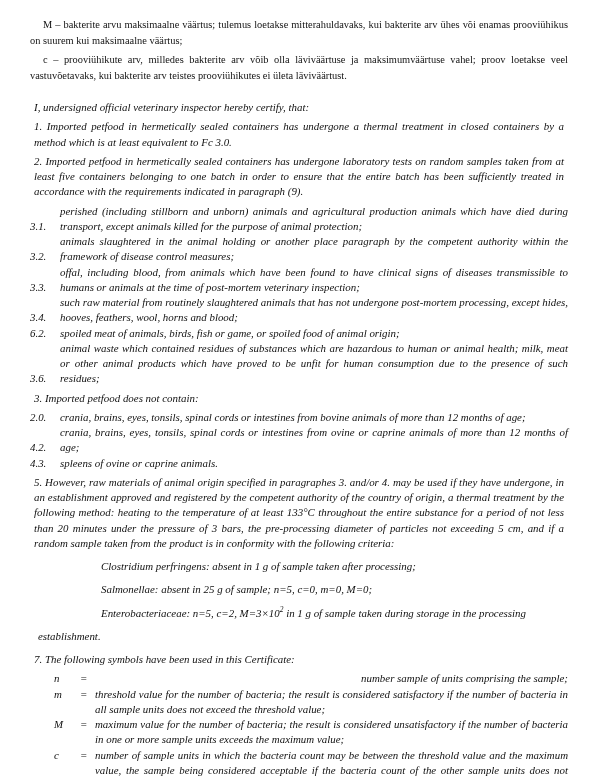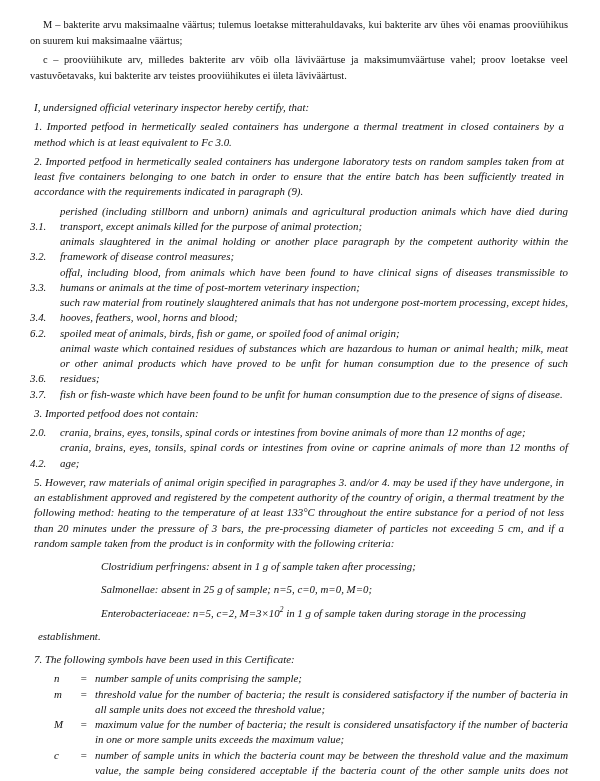--- a/index.html
+++ b/index.html
@@ -111,21 +111,21 @@
   .symrow .eq {
     flex: 0 0 auto;
     width: 15px;
     text-align: left;
   }
   .symrow .def {
     flex: 1 1 auto;
     text-align: justify;
     text-justify: inter-word;
   }
-  .symrow .def.flush { text-align: left; }
+  .symrow .def.flush { text-align: right; }
 </style>
 </head>
 <body>
 
 <div class="page">
 
   <div class="header-block">
     <p>M – bakterite arvu maksimaalne väärtus; tulemus loetakse mitterahuldavaks, kui bakterite arv ühes või enamas prooviühikus on suurem kui maksimaalne väärtus;</p>
     <p>c – prooviühikute arv, milledes bakterite arv võib olla läviväärtuse ja maksimumväärtuse vahel; proov loetakse veel vastuvõetavaks, kui bakterite arv teistes prooviühikutes ei ületa läviväärtust.</p>
   </div>
@@ -162,37 +162,37 @@
     <div class="subitem">
       <span class="num">6.2.</span>
       <span class="txt flush">spoiled meat of animals, birds, fish or game, or spoiled food of animal origin;</span>
     </div>
 
     <div class="subitem">
       <span class="num">3.6.</span>
       <span class="txt">animal waste which contained residues of substances which are hazardous to human or animal health; milk, meat or other animal products which have proved to be unfit for human consumption due to the presence of such residues;</span>
     </div>
 
-    <div class="subitem">
-      <span class="num">3.7.</span>
-      <span class="txt flush">fish or fish-waste which have been found to be unfit for human consumption due to the presence of signs of disease.</span>
-    </div>
 
     <p class="para flush">3. Imported petfood does not contain:</p>
 
     <div class="subitem">
       <span class="num">2.0.</span>
       <span class="txt">crania, brains, eyes, tonsils, spinal cords or intestines from bovine animals of more than 12 months of age;</span>
     </div>
 
     <div class="subitem">
       <span class="num">4.2.</span>
       <span class="txt">crania, brains, eyes, tonsils, spinal cords or intestines from ovine or caprine animals of more than 12 months of age;</span>
     </div>
 
+    <div class="subitem">
+      <span class="num">4.3.</span>
+      <span class="txt flush">spleens of ovine or caprine animals.</span>
+    </div>
 
     <p class="para">5. However, raw materials of animal origin specified in paragraphes 3. and/or 4. may be used if they have undergone, in an establishment approved and registered by the competent authority of the country of origin, a thermal treatment by the following method: heating to the temperature of at least 133°C throughout the entire substance for a period of not less than 20 minutes under the pressure of 3 bars, the pre-processing diameter of particles not exceeding 5 cm, and if a random sample taken from the product is in conformity with the following criteria:</p>
 
     <p class="criteria">Clostridium perfringens: absent in 1 g of sample taken after processing;</p>
 
     <p class="criteria">Salmonellae: absent in 25 g of sample; n=5, c=0, m=0, M=0;</p>
 
     <p class="criteria"><span>Enterobacteriaceae:  n=5,  c=2,  M=3×10</span><sup>2</sup><span>  in  1  g  of  sample  taken  during  storage  in  the  processing</span></p>
 
     <p class="criteria noindent">establishment.</p>

